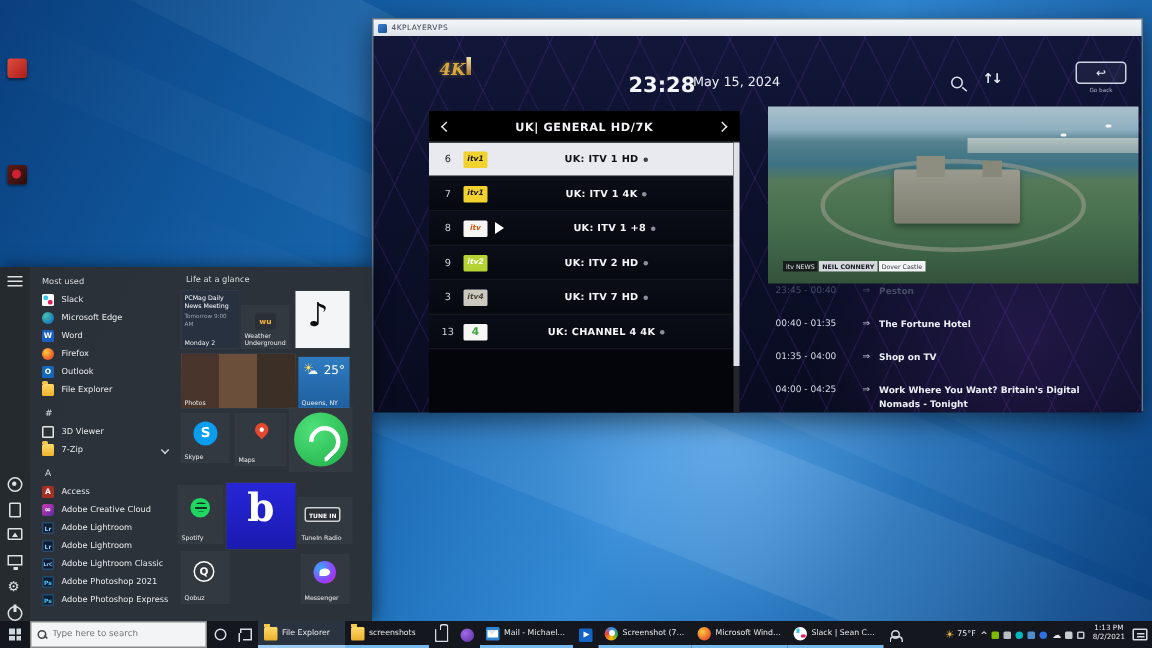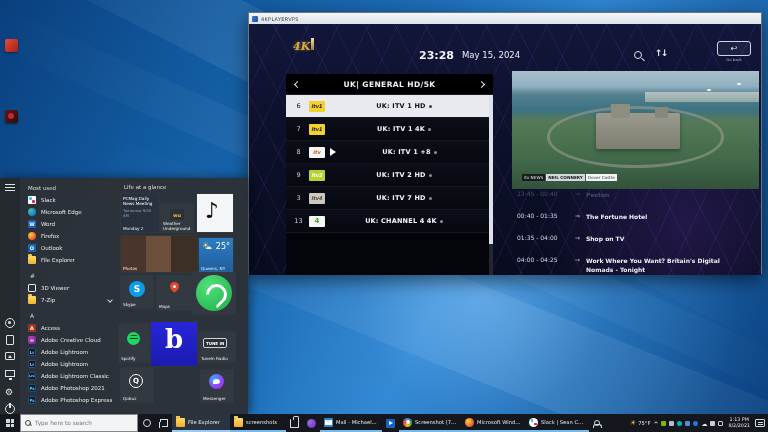--- a/index.html
+++ b/index.html
@@ -32,21 +32,21 @@
   .appbody { position:relative; width:100%; height:251px; overflow:hidden;
     background:
       radial-gradient(circle at 85% 80%, rgba(140,70,230,.18) 0%, rgba(0,0,0,0) 30%),
       repeating-linear-gradient(115deg, rgba(135,70,225,.13) 0px, rgba(135,70,225,.13) 1px, transparent 1px, transparent 27px),
       repeating-linear-gradient(63deg, rgba(135,70,225,.13) 0px, rgba(135,70,225,.13) 1px, transparent 1px, transparent 27px),
       linear-gradient(180deg,#12173a 0%, #0c102a 45%, #090c20 100%);
   }
   .applogo { position:absolute; left:44px; top:14px; font-family:"DejaVu Serif", serif; font-style:italic; font-weight:bold;
     font-size:11px; color:#d8a93f; text-shadow:0 0 3px rgba(216,169,63,.6); }
   .applogo::after { content:""; display:inline-block; width:3px; height:12px; margin-left:1px; background:linear-gradient(180deg,#f3e3ae,#a87b22); }
-  .hdr-time { position:absolute; left:170px; top:25px; font-size:11px; font-weight:bold; color:#f2f4fa; }
+  .hdr-time { position:absolute; left:170px; top:25px; font-size:14px; font-weight:bold; color:#f2f4fa; }
   .hdr-date { position:absolute; left:213px; top:26px; font-size:8.5px; color:#eef0f8; }
   .search-ico { position:absolute; left:385px; top:27px; width:8px; height:8px; border:1.2px solid #dfe3ee; border-radius:50%; }
   .search-ico::after { content:""; position:absolute; left:6px; top:7px; width:4px; height:1.2px; background:#dfe3ee; transform:rotate(40deg); }
   .sort-ico { position:absolute; left:406px; top:24px; font-size:9px; font-weight:bold; color:#e8ebf5; letter-spacing:-1.5px; }
   .sort-ico::before { content:"\2191\2193"; }
   .backbtn { position:absolute; left:468px; top:17px; width:34px; height:15px; border:1px solid #cdd4e4; border-radius:3px;
     display:flex; align-items:center; justify-content:center; color:#e8ebf5; font-size:8px; background:rgba(255,255,255,.05); }
   .backbtn::before { content:"\21A9"; }
   .backlbl { position:absolute; left:468px; top:33px; width:34px; text-align:center; font-size:3.8px; color:#aab2c8; }
 
@@ -262,21 +262,21 @@
     <div class="hdr-time">23:28</div>
     <div class="hdr-date">May 15, 2024</div>
     <div class="search-ico"></div>
     <div class="sort-ico"></div>
     <div class="backbtn"></div>
     <div class="backlbl">Go back</div>
 
     <div class="chpanel">
       <div class="chhead">
         <span class="chev left"></span>
-        <span class="chtitle">UK| GENERAL HD/5K</span>
+        <span class="chtitle">UK| GENERAL HD/7K</span>
         <span class="chev right"></span>
       </div>
       <div class="chrows">
         <div class="chrow sel">
           <span class="chnum">6</span>
           <span class="chlogo l-itv1">itv1</span>
           <span class="chmid">
               <span class="chname">UK: ITV 1 HD</span>
               <span class="chdot"></span>
             </span>

